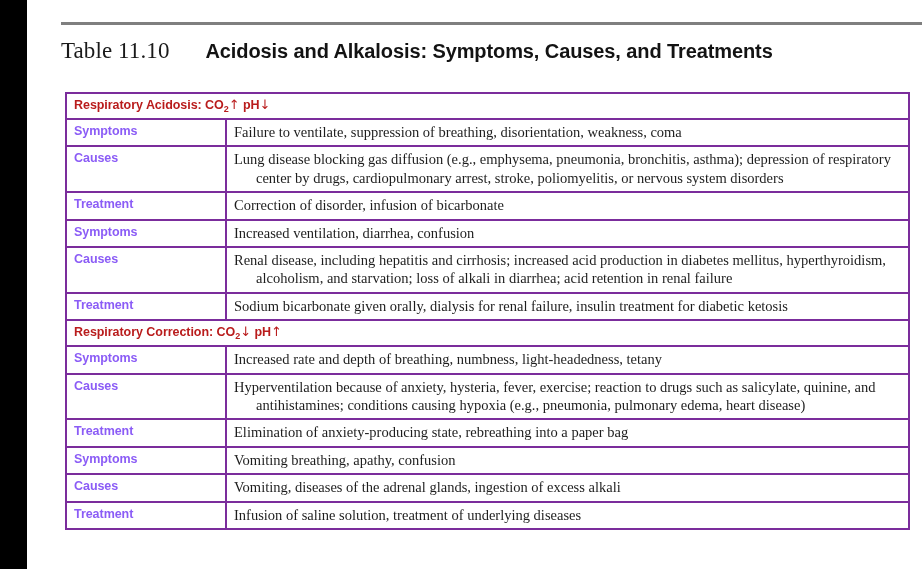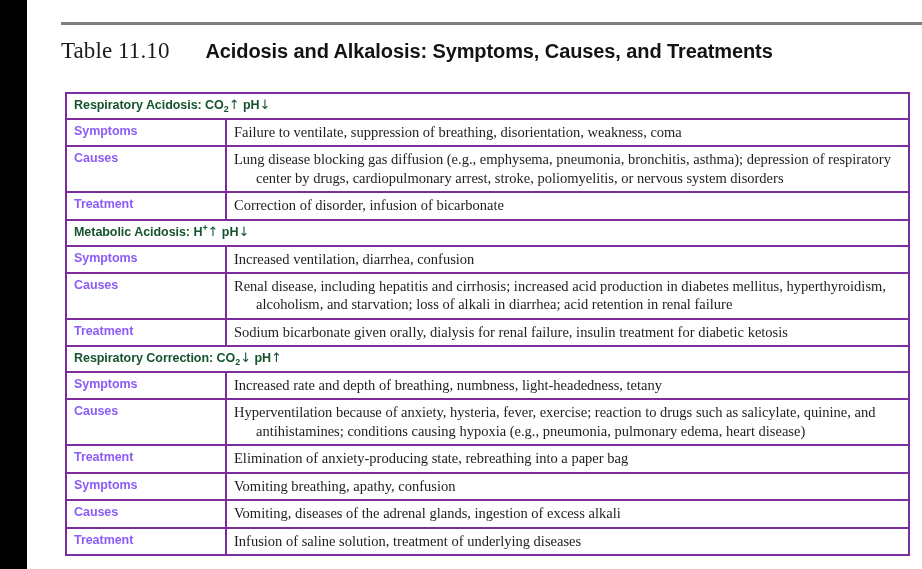--- a/index.html
+++ b/index.html
@@ -84,21 +84,21 @@
     border: 2px solid #7b2d9c;
     background: #ffffff;
     vertical-align: top;
     padding: 0;
   }
 
   .section-head-cell {
     font-family: "Liberation Sans", sans-serif;
     font-weight: bold;
     font-size: 12.5px;
-    color: #14532d;
+    color: #b91c1c;
     padding: 4px 0 5px 7px !important;
     line-height: 1.15;
     letter-spacing: -0.05px;
     margin-top: 8px;
   }
   .section-head-cell sup {
     font-size: 0.72em;
     vertical-align: super;
     line-height: 0;
   }
@@ -177,23 +177,20 @@
           </td>
       </tr>
       <tr>
         <td class="label-cell">Treatment</td>
         <td class="content-cell">
             <span class="hang">Correction of disorder, infusion of bicarbonate</span>
           </td>
       </tr>
 
       <tr>
-        <td class="section-head-cell" colspan="2"><span>Metabolic Acidosis: H</span><sup>+</sup><span class="arrow">↑</span><span> pH</span><span class="arrow">↓</span></td>
-      </tr>
-      <tr>
         <td class="label-cell">Symptoms</td>
         <td class="content-cell">
             <span class="hang">Increased ventilation, diarrhea, confusion</span>
           </td>
       </tr>
       <tr>
         <td class="label-cell">Causes</td>
         <td class="content-cell">
             <span class="hang">Renal disease, including hepatitis and cirrhosis; increased acid production in diabetes mellitus, hyperthyroidism, alcoholism, and starvation; loss of alkali in diarrhea; acid retention in renal failure</span>
           </td>

